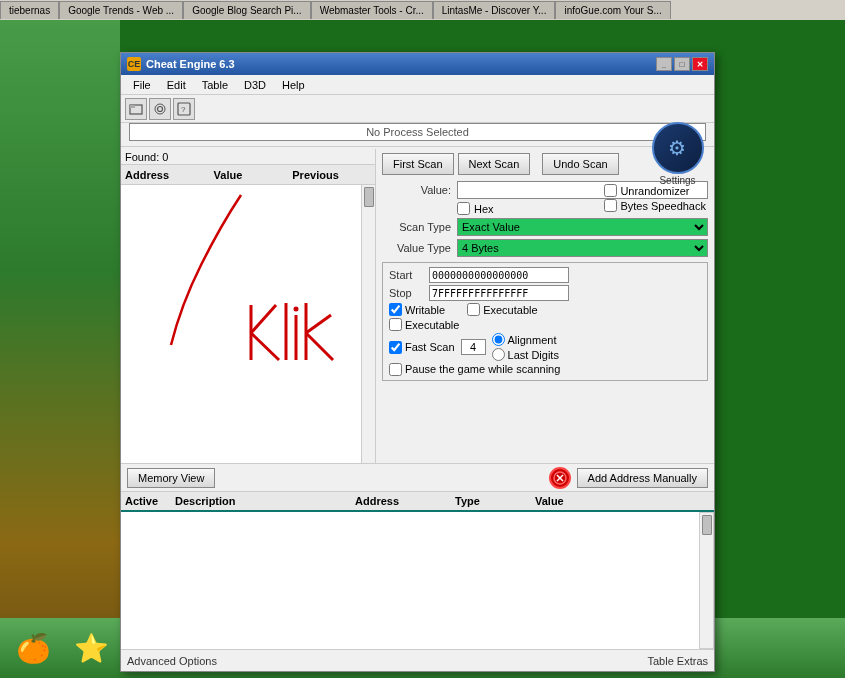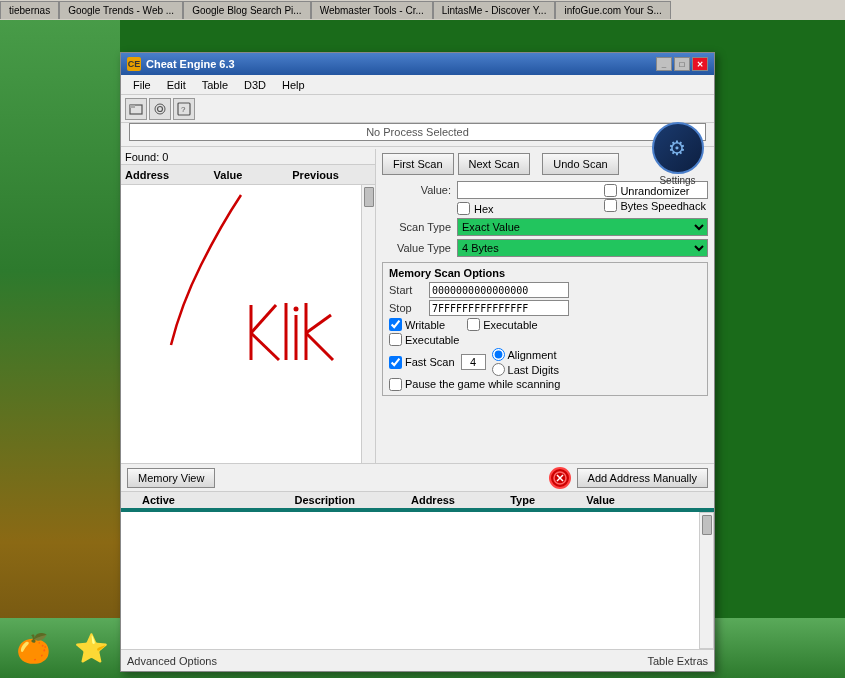--- a/index.html
+++ b/index.html
@@ -476,23 +476,22 @@
       flex-direction: column;
       flex-shrink: 0;
       border-top: 1px solid #ccc;
     }
 
     .table-header {
       height: 20px;
       display: flex;
       align-items: center;
       background: #e8e8e8;
-      border-bottom: 4px solid #0f766e;
+      border-bottom: 2px solid #0f766e;
       padding: 0 4px;
-      text-align: right;
     }
 
     .table-header-col {
       font-size: 11px;
       font-weight: bold;
     }
 
     .col-active { width: 50px; }
     .col-desc { width: 180px; }
     .col-addr { width: 100px; }
@@ -729,21 +728,20 @@
         <select class="dropdown-select">
           <option>Byte</option>
           <option>2 Bytes</option>
           <option selected="">4 Bytes</option>
           <option>8 Bytes</option>
           <option>Float</option>
         </select>
       </div>
 
       <div class="scan-options-box">
-        <div class="scan-options-title">Memory Scan Options</div>
 
         <div class="scan-option-row">
           <span class="scan-option-label">Start</span>
           <input class="scan-option-input" type="text" value="0000000000000000" style="">
         </div>
 
         <div class="scan-option-row">
           <span class="scan-option-label">Stop</span>
           <input class="scan-option-input" type="text" value="7FFFFFFFFFFFFFFF" style="">
         </div>

